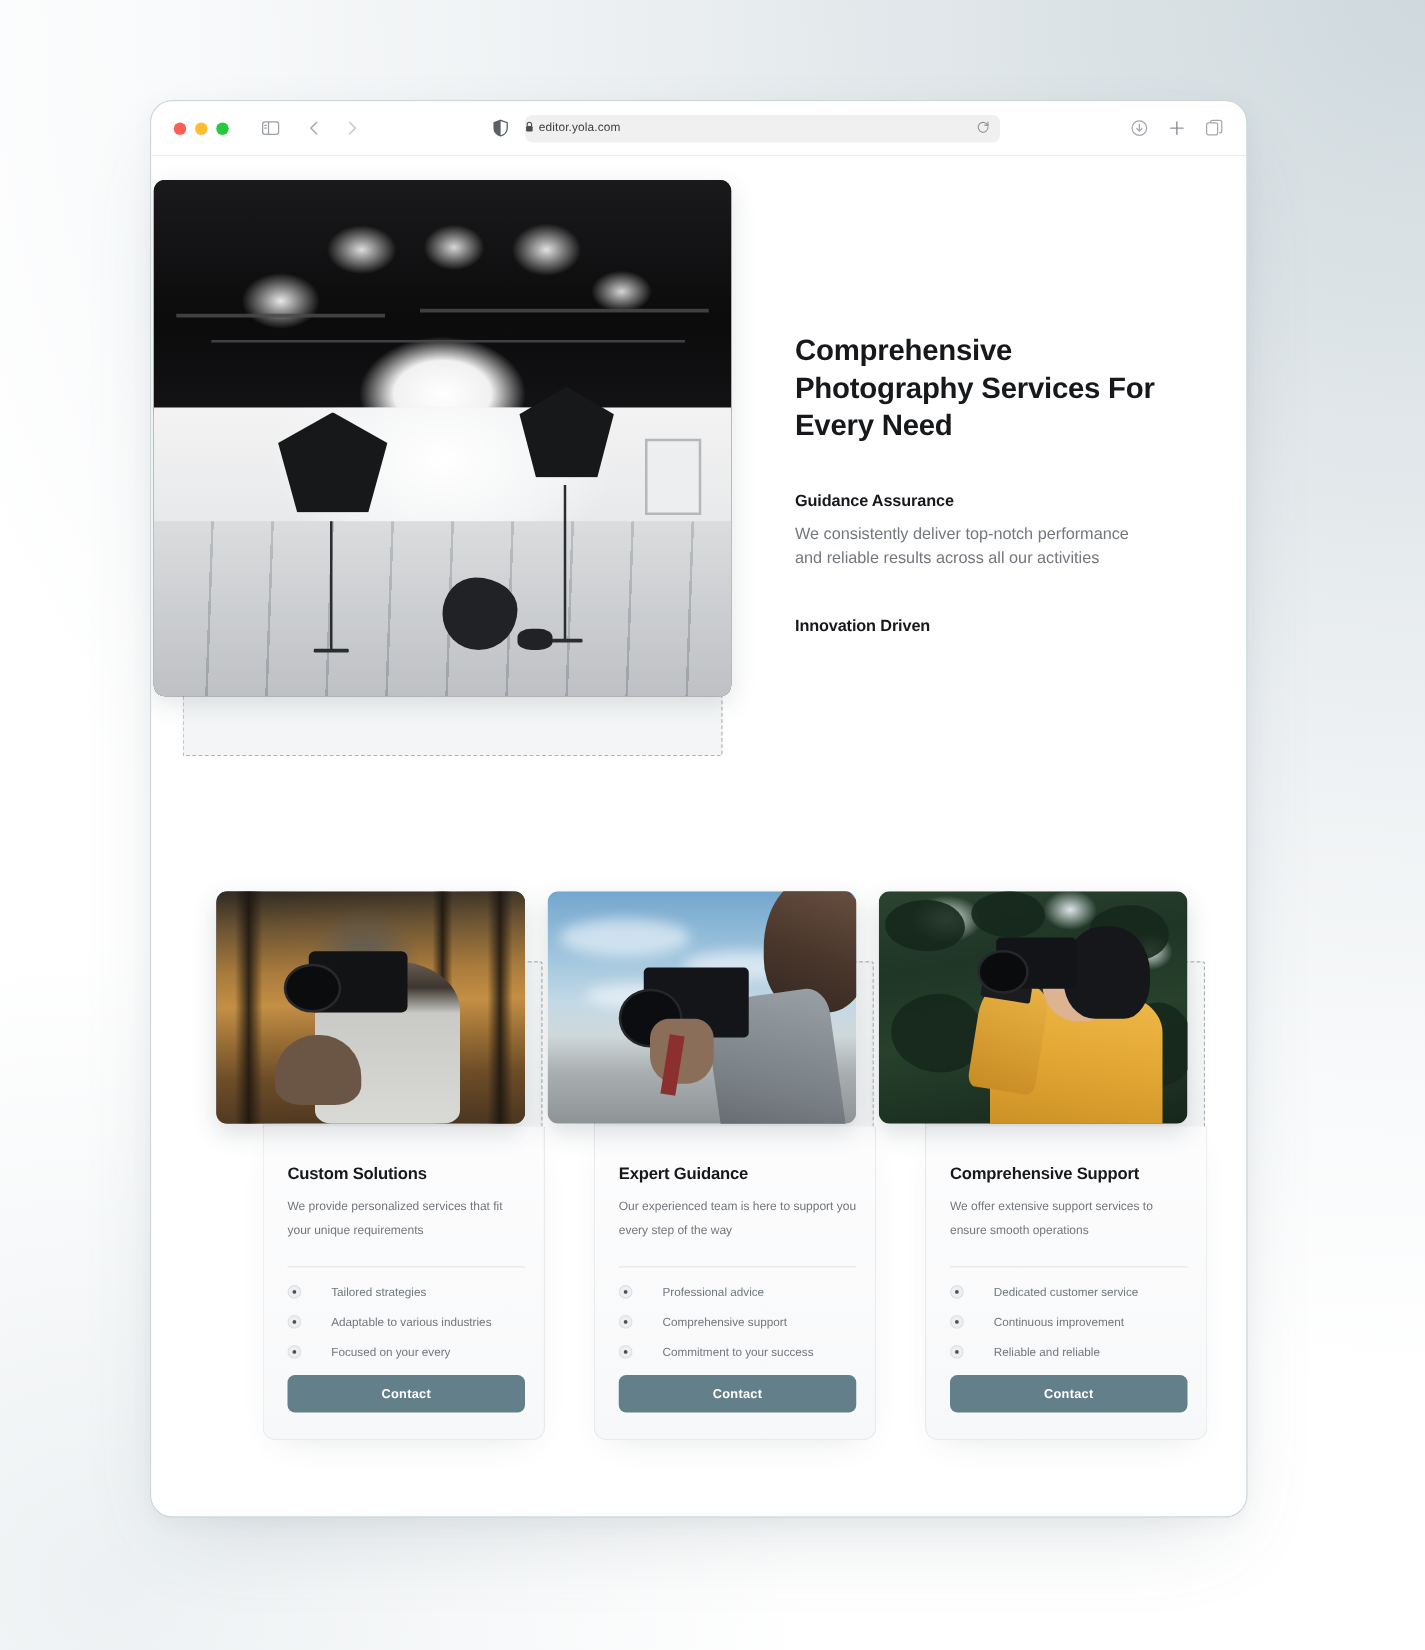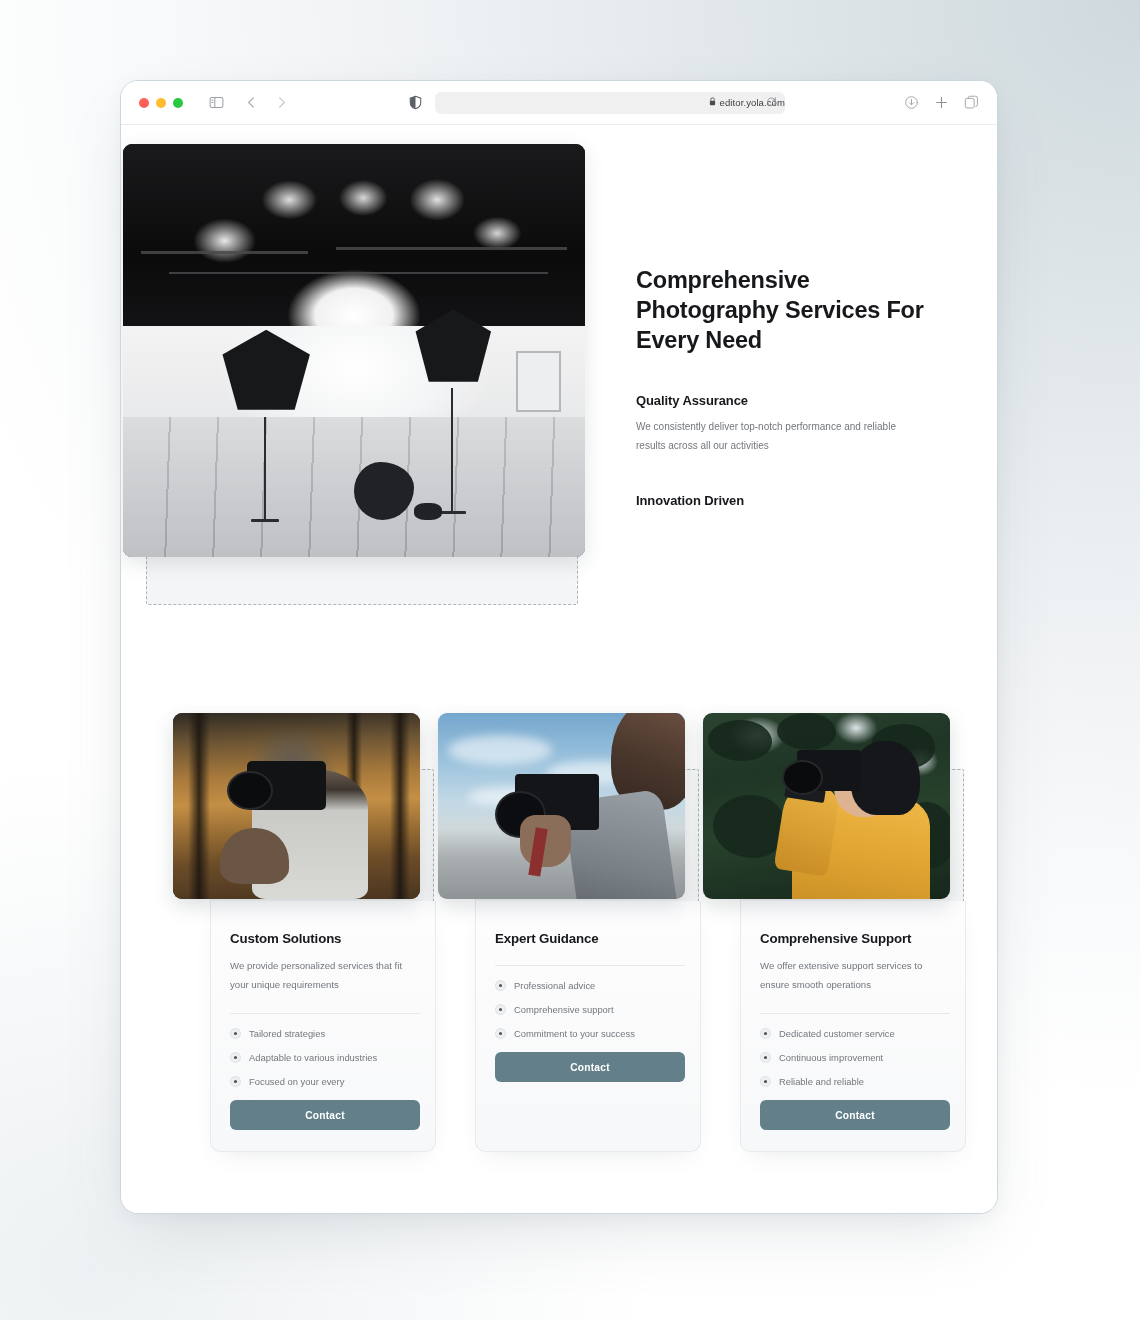--- a/index.html
+++ b/index.html
@@ -35,22 +35,22 @@
     padding:0 18px;box-sizing:border-box;
   }
   .dots{display:flex;gap:7px;align-items:center;}
   .dot{width:10px;height:10px;border-radius:50%;}
   .tb-icons{display:flex;align-items:center;gap:14px;margin-left:26px;color:#9aa0a6;}
   .ic{width:15px;height:15px;display:block;}
   .navarrows{display:flex;gap:15px;margin-left:20px;color:#b3b8bc;}
   .urlwrap{flex:1;display:flex;align-items:center;justify-content:center;gap:12px;margin:0 14px;}
   .shield{color:#59606a;}
   .urlbar{
-    width:350px;height:22px;border-radius:6px;background:#f0f0f1;
-    display:flex;align-items:center;justify-content:flex-end;position:relative;
+    width:380px;height:22px;border-radius:6px;background:#f0f0f1;
+    display:flex;align-items:center;justify-content:flex-start;position:relative;
   }
   .urltext{font-size:9.5px;color:#3d4045;letter-spacing:.1px;}
   .lockg{font-size:8px;color:#4a4d52;margin-right:4px;}
   .reload{position:absolute;right:8px;color:#8b9095;font-size:10px;line-height:1;}
   .tb-right{display:flex;align-items:center;gap:15px;color:#9aa0a6;}
 
   
   #canvas{position:absolute;left:0;top:44px;right:0;bottom:0;background:#fff;}
 
   
@@ -105,21 +105,21 @@
   h1.hero-h1{
     margin:0;font-size:23.5px;line-height:30px;font-weight:700;
     color:#16181b;letter-spacing:-.2px;
   }
   p.hero-sub{
     margin:30px 0 0;font-size:11.5px;line-height:21px;color:#5c6066;
   }
   h3.feat{
     margin:38px 0 0;font-size:13px;font-weight:700;color:#16181b;letter-spacing:-.1px;
   }
-  p.featp{margin:10px 0 0;font-size:10px;line-height:18.5px;color:#73777d;}
+  p.featp{margin:10px 0 0;font-size:13px;line-height:18.5px;color:#73777d;}
 
   
   #cards{position:absolute;left:52px;top:588px;width:778px;display:flex;gap:18px;}
   .card-slot{position:relative;width:247px;}
   .card-dash{
     position:absolute;left:37px;top:56px;width:222px;height:132px;
     border:1px dashed #adb3b7;border-radius:2px;
     background:linear-gradient(180deg,#fafbfb 0%,#f4f5f6 100%);
   }
   .card-box{
@@ -132,21 +132,21 @@
     position:absolute;left:0;top:0;width:247px;height:186px;
     border-radius:9px;overflow:hidden;
     box-shadow:0 7px 20px rgba(40,55,65,.16);
   }
   .card-body{position:absolute;left:57px;top:218px;width:190px;}
   h2.card-title{margin:0;font-size:13.3px;font-weight:700;color:#16181b;letter-spacing:-.15px;}
   p.card-desc{margin:11px 0 0;font-size:9.6px;line-height:18.5px;color:#73777d;}
   hr.card-rule{margin:19px 0 0;border:none;border-top:1px solid #e6e8ea;}
   ul.bullets{list-style:none;margin:14px 0 0;padding:0;}
   ul.bullets li{
-    display:flex;gap:8px;
+    display:flex;gap:24px;
     font-size:9.4px;color:#73777d;margin-bottom:13px;
   }
   .bullet{
     width:9px;height:9px;border-radius:50%;background:#eeeff1;
     border:1px solid #dfe1e4;display:flex;align-items:center;justify-content:center;flex:0 0 auto;
   }
   .bullet i{width:3px;height:3px;border-radius:50%;background:#4c5056;display:block;}
   .contact-btn{
     display:block;width:100%;height:30px;margin-top:11px;border:none;border-radius:6px;
     background:#63808a;color:#fff;font-size:10.2px;font-weight:700;
@@ -289,21 +289,21 @@
         <div class="umbrella" style="left:62%;top:40%;width:19%;height:20%;"></div>
         <div class="stand" style="left:71%;top:59%;height:30%;"></div>
         <div class="blob" style="left:50%;top:77%;width:13%;height:14%;"></div>
         <div class="blob" style="left:63%;top:87%;width:6%;height:4%;border-radius:40%;"></div>
         <div class="winpane" style="left:85%;top:50%;width:9%;height:14%;"></div>
       </div>
     </div>
 
     <div id="hero-text">
       <h1 class="hero-h1">Comprehensive Photography Services For Every Need</h1>
-      <h3 class="feat">Quality Assurance</h3>
+      <h3 class="feat">Guidance Assurance</h3>
       <p class="featp">We consistently deliver top-notch performance and reliable results across all our activities</p>
       <h3 class="feat">Innovation Driven</h3>
     </div>
 
     <div id="cards">
 
       <div class="card-slot">
         <div class="card-dash"></div>
         <div class="card-box"></div>
         <div class="card-img">
@@ -356,20 +356,21 @@
             <div class="head"></div>
             <div class="arm"></div>
             <div class="cam"></div>
             <div class="lens"></div>
             <div class="hand"></div>
             <div class="strap"></div>
           </div>
         </div>
         <div class="card-body">
           <h2 class="card-title">Expert Guidance</h2>
+          <p class="card-desc">Our experienced team is here to support you every step of the way</p>
           <hr class="card-rule">
           <ul class="bullets">
             <li>
                 <span class="bullet">
                   <i></i>
                 </span>
                 <span>Professional advice</span>
               </li>
             <li>
                 <span class="bullet">

